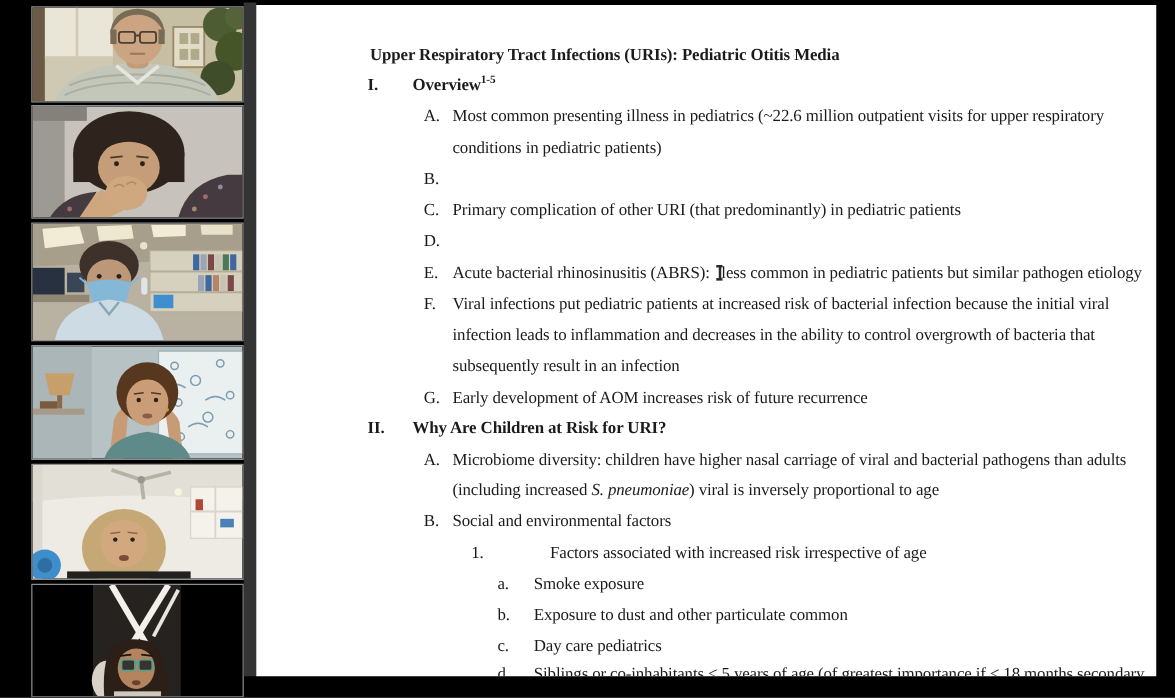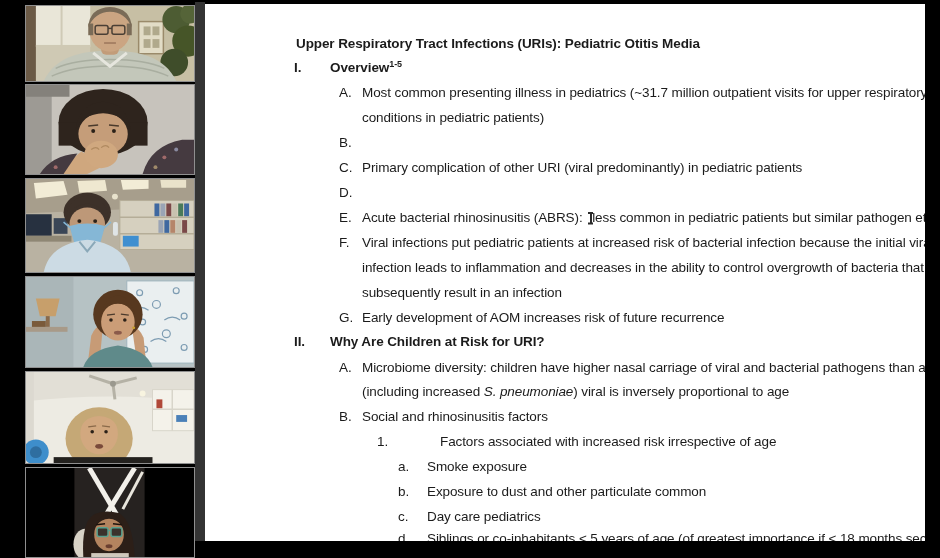--- a/index.html
+++ b/index.html
@@ -1,17 +1,17 @@
 <!DOCTYPE html>
 <html><head>
 <meta charset="utf-8">
 <style>
   html,body{margin:0;padding:0;background:#000;}
   .screen{position:relative;width:940px;height:558px;background:#000;overflow:hidden;
-          font-family:Liberation Sans, sans-serif;}
+          font-family:Liberation Serif, serif;}
 
   
   .video-strip{position:absolute;left:25px;top:0;width:170px;height:558px;background:#000;}
   .tile{position:absolute;left:0;width:170px;border:1px solid #8f8f8f;box-sizing:border-box;
         overflow:hidden;background:#000;}
   .tile svg{display:block;width:100%;height:100%;}
 
   
   .divider{position:absolute;left:195px;top:2px;width:10px;height:539px;background:#343434;}
 
@@ -241,31 +241,31 @@
       <span class="tx">Upper Respiratory Tract Infections (URIs): Pediatric Otitis Media</span>
     </div>
 
     <div class="line lv1" style="top:55px">
       <span class="mk">I.</span>
       <span class="tx"><span>Overview</span><sup>1-5</sup></span>
     </div>
 
     <div class="line lv2" style="top:80px">
       <span class="mk">A.</span>
-      <span class="tx">Most common presenting illness in pediatrics (~31.7 million outpatient visits for upper respiratory</span>
+      <span class="tx">Most common presenting illness in pediatrics (~22.6 million outpatient visits for upper respiratory</span>
     </div>
     <div class="line lv2c" style="top:105px">
       <span class="tx">conditions in pediatric patients)</span>
     </div>
     <div class="line lv2" style="top:130px">
       <span class="mk">B.</span>
     </div>
     <div class="line lv2" style="top:155px">
       <span class="mk">C.</span>
-      <span class="tx">Primary complication of other URI (viral predominantly) in pediatric patients</span>
+      <span class="tx">Primary complication of other URI (that predominantly) in pediatric patients</span>
     </div>
     <div class="line lv2" style="top:180px">
       <span class="mk">D.</span>
     </div>
 
     <div class="line lv2" style="top:205px">
       <span class="mk">E.</span>
       <span class="tx"><span>Acute bacterial rhinosinusitis (ABRS): </span><span class="ibeam"></span><span>less common in pediatric patients but similar pathogen etiology</span></span>
     </div>
 
@@ -291,21 +291,21 @@
 
     <div class="line lv2" style="top:355px">
       <span class="mk">A.</span>
       <span class="tx">Microbiome diversity: children have higher nasal carriage of viral and bacterial pathogens than adults</span>
     </div>
     <div class="line lv2c" style="top:379px">
       <span class="tx"><span>(including increased </span><span class="it">S. pneumoniae</span><span>) viral is inversely proportional to age</span></span>
     </div>
     <div class="line lv2" style="top:404px">
       <span class="mk">B.</span>
-      <span class="tx">Social and rhinosinusitis factors</span>
+      <span class="tx">Social and environmental factors</span>
     </div>
     <div class="line lv3" style="top:429px">
       <span class="mk">1.</span>
       <span class="tx">Factors associated with increased risk irrespective of age</span>
     </div>
     <div class="line lv4" style="top:454px">
       <span class="mk">a.</span>
       <span class="tx">Smoke exposure</span>
     </div>
     <div class="line lv4" style="top:479px">

